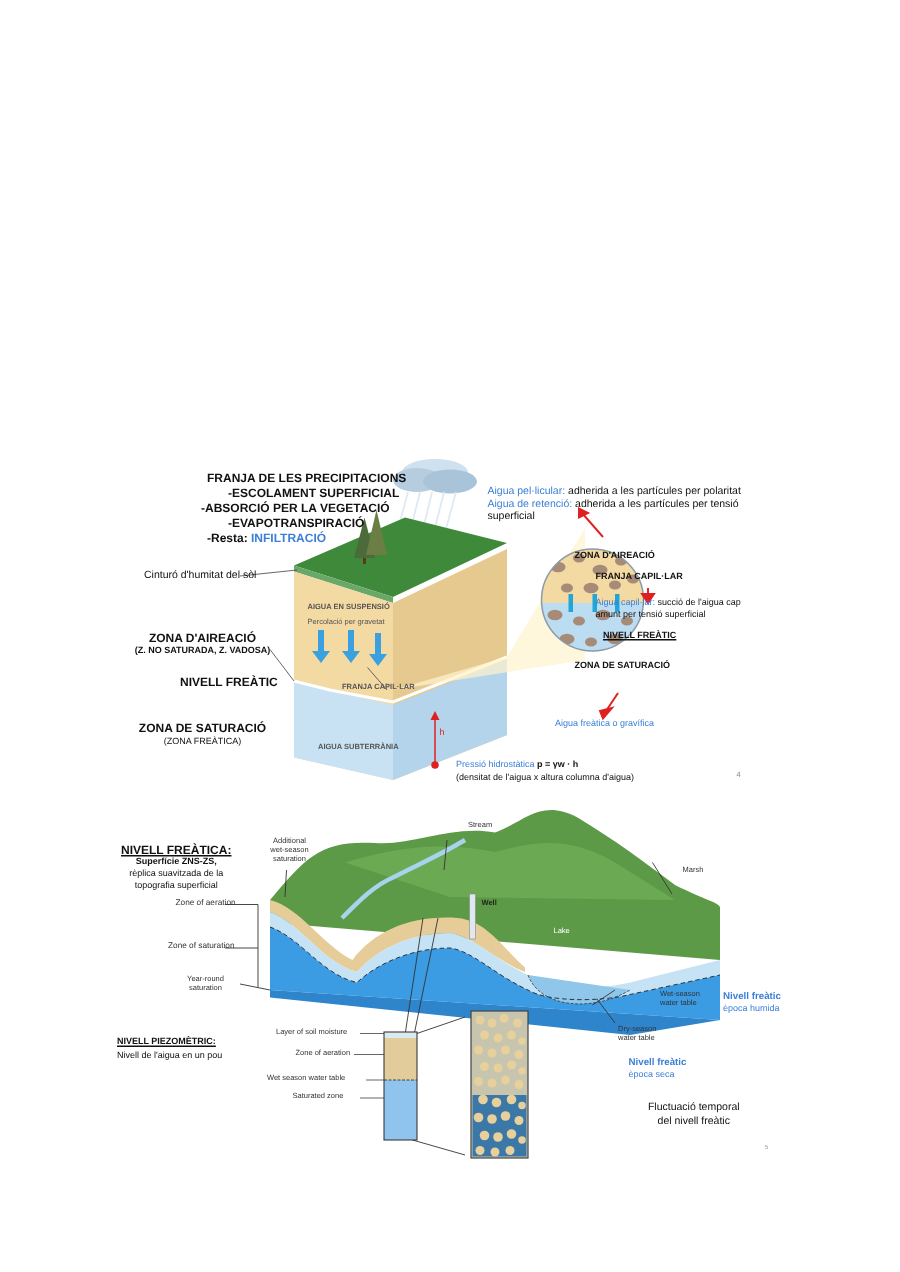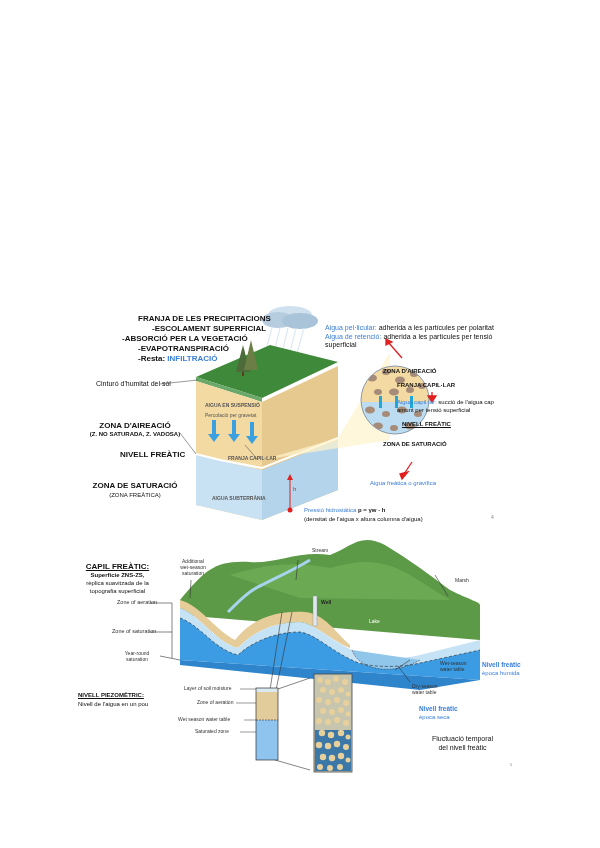--- a/index.html
+++ b/index.html
@@ -112,22 +112,22 @@
 
     <g stroke="#555" stroke-width="0.6" fill="none">
       <line x1="160" y1="384" x2="198" y2="380"></line>
       <line x1="180" y1="433" x2="196" y2="454"></line>
       <line x1="245" y1="445" x2="258" y2="460"></line>
     </g>
   </svg>
 
   <div class="t b md" style="left:138px;top:314px;">FRANJA DE LES PRECIPITACIONS</div>
   <div class="t b md" style="left:152px;top:324px;">-ESCOLAMENT SUPERFICIAL</div>
-  <div class="t b md" style="left:122px;top:334px;">-ABSORCIÓ PER LA VEGETACIÓ</div>
-  <div class="t b md" style="left:138px;top:344px;">-EVAPOTRANSPIRACIÓ</div>
+  <div class="t b md" style="left:134px;top:334px;">-ABSORCIÓ PER LA VEGETACIÓ</div>
+  <div class="t b md" style="left:152px;top:344px;">-EVAPOTRANSPIRACIÓ</div>
   <div class="t b md" style="left:138px;top:354px;">
     <span>-Resta: </span><span class="blue">INFILTRACIÓ</span>
   </div>
 
   <div class="t sm" style="left:96px;top:380px;">Cinturó d'humitat del sòl</div>
 
   <div class="t b md center" style="left:80px;top:421px;width:110px;">ZONA D'AIREACIÓ</div>
   <div class="t b tiny center" style="left:80px;top:431px;width:110px;">(Z. NO SATURADA, Z. VADOSA)</div>
   <div class="t b md" style="left:120px;top:450px;">NIVELL FREÀTIC</div>
   <div class="t b md center" style="left:80px;top:481px;width:110px;">ZONA DE SATURACIÓ</div>
@@ -252,21 +252,21 @@
     </g>
 
     <g stroke="#333" stroke-width="0.5">
       <line x1="240" y1="689" x2="256" y2="689"></line>
       <line x1="236" y1="703" x2="256" y2="703"></line>
       <line x1="244" y1="720" x2="256" y2="720"></line>
       <line x1="240" y1="732" x2="256" y2="732"></line>
     </g>
   </svg>
 
-  <div class="t b md u center" style="left:70px;top:562px;width:95px;">CAPIL FREÀTIC:</div>
+  <div class="t b md u center" style="left:70px;top:562px;width:95px;">NIVELL FREÀTICA:</div>
   <div class="t b tiny center" style="left:70px;top:572px;width:95px;">Superfície ZNS-ZS,</div>
   <div class="t tiny center" style="left:70px;top:580px;width:95px;">rèplica suavitzada de la</div>
   <div class="t tiny center" style="left:70px;top:588px;width:95px;">topografia superficial</div>
 
   <div class="abs center" style="left:168px;top:559px;width:50px;font-size:5px;line-height:1.15;white-space:pre;color:#333;">Additional
 wet-season
 saturation</div>
   <div class="t" style="left:117px;top:599px;font-size:5.5px;color:#333;">Zone of aeration</div>
   <div class="t" style="left:112px;top:628px;font-size:5.5px;color:#333;">Zone of saturation</div>
   <div class="abs center" style="left:114px;top:651px;width:46px;font-size:5px;line-height:1.15;white-space:pre;color:#333;">Year-round

